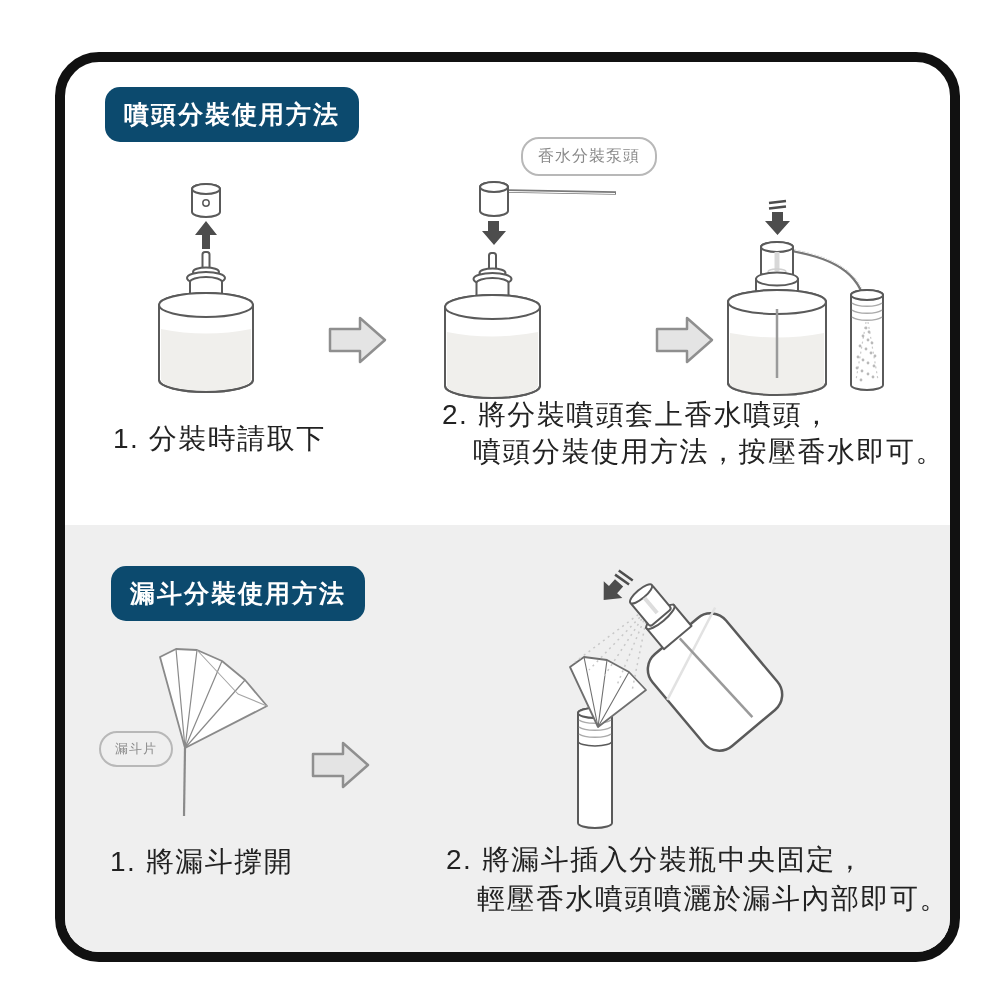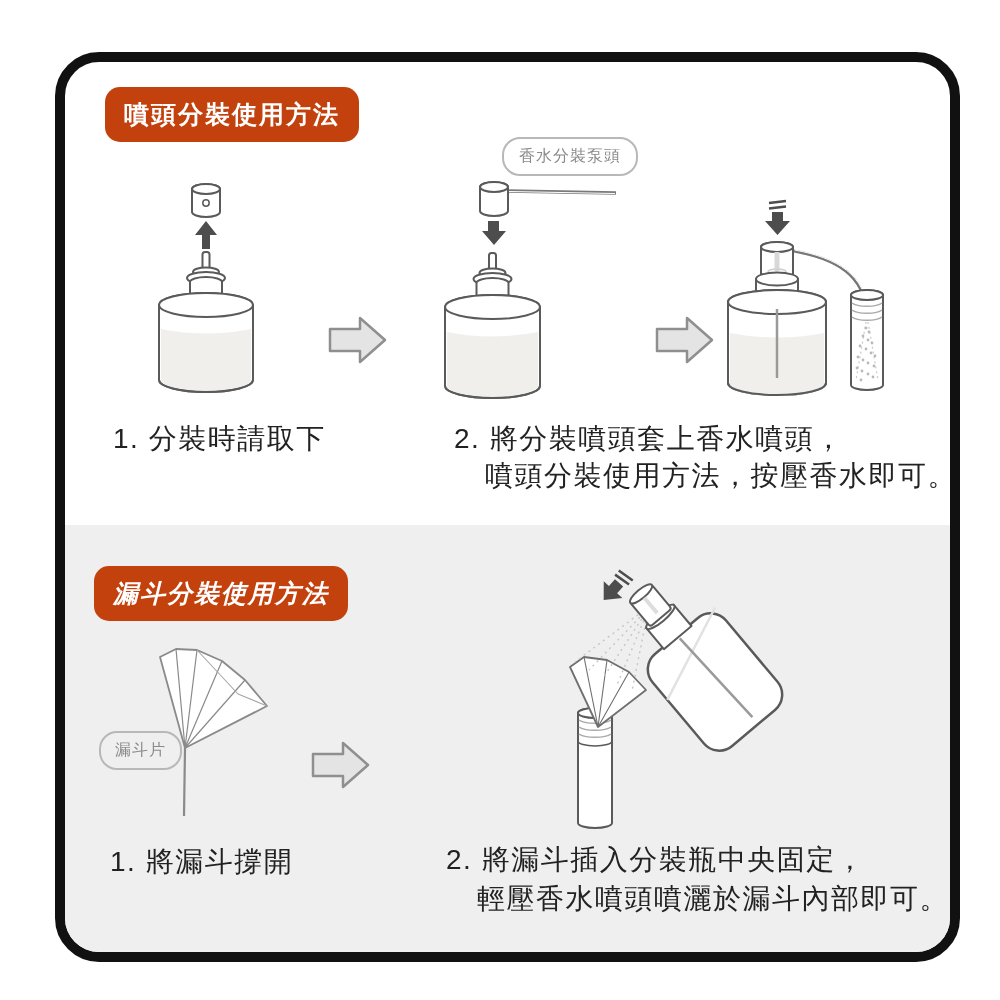--- a/index.html
+++ b/index.html
@@ -10,30 +10,30 @@
   .frame{
     position:absolute;left:55px;top:52px;width:905px;height:910px;
     box-sizing:border-box;border:10px solid #111111;border-radius:44px;
     overflow:hidden;background:#ffffff;
   }
   .gray-section{
     position:absolute;left:0;right:0;top:463px;bottom:0;background:#efefef;
   }
   .art{position:absolute;left:0;top:0;pointer-events:none;}
   .title-pill{
-    position:absolute;background:#c2410c;color:#ffffff;font-weight:bold;
+    position:absolute;background:#0c4a6e;color:#ffffff;font-weight:bold;
     font-size:25px;letter-spacing:2px;padding:11px 19px;border-radius:15px;
     white-space:nowrap;
   }
   .outline-pill{
     position:absolute;color:#8a8a8a;border:2px solid #b8b8b8;border-radius:18px;
     white-space:nowrap;background:transparent;
   }
-  .pump-pill{left:502px;top:137px;font-size:16px;padding:7px 15px;letter-spacing:1px;}
-  .funnel-pill{left:99px;top:731px;font-size:16px;padding:7px 14px;letter-spacing:1px;}
+  .pump-pill{left:521px;top:137px;font-size:16px;padding:7px 15px;letter-spacing:1px;}
+  .funnel-pill{left:99px;top:731px;font-size:13px;padding:7px 14px;letter-spacing:1px;}
   .step{
     position:absolute;color:#222222;font-size:28px;letter-spacing:1.5px;
     line-height:37px;white-space:nowrap;
   }
   .step .l2{margin-left:31px;}
 </style>
 </head>
 <body>
 
 <div class="canvas">
@@ -191,26 +191,26 @@
   </svg>
 
   <div class="title-pill" style="left:105px;top:87px;">噴頭分裝使用方法</div>
 
   <div class="outline-pill pump-pill">香水分裝泵頭</div>
 
   <div class="step" style="left:113px;top:420px;">
     <div class="l1">1. 分裝時請取下</div>
   </div>
 
-  <div class="step" style="left:442px;top:420px;margin-left:12px;">
+  <div class="step" style="left:442px;top:396px;">
     <div class="l1">2. 將分裝噴頭套上香水噴頭，</div>
     <div class="l2">噴頭分裝使用方法，按壓香水即可。</div>
   </div>
 
-  <div class="title-pill" style="left:94px;top:566px;font-style:italic;">漏斗分裝使用方法</div>
+  <div class="title-pill" style="left:111px;top:566px;">漏斗分裝使用方法</div>
 
   <div class="outline-pill funnel-pill">漏斗片</div>
 
   <div class="step" style="left:110px;top:843px;">
     <div class="l1">1. 將漏斗撐開</div>
   </div>
 
   <div class="step" style="left:446px;top:840px;line-height:39px;">
     <div class="l1">2. 將漏斗插入分裝瓶中央固定，</div>
     <div class="l2">輕壓香水噴頭噴灑於漏斗內部即可。</div>

